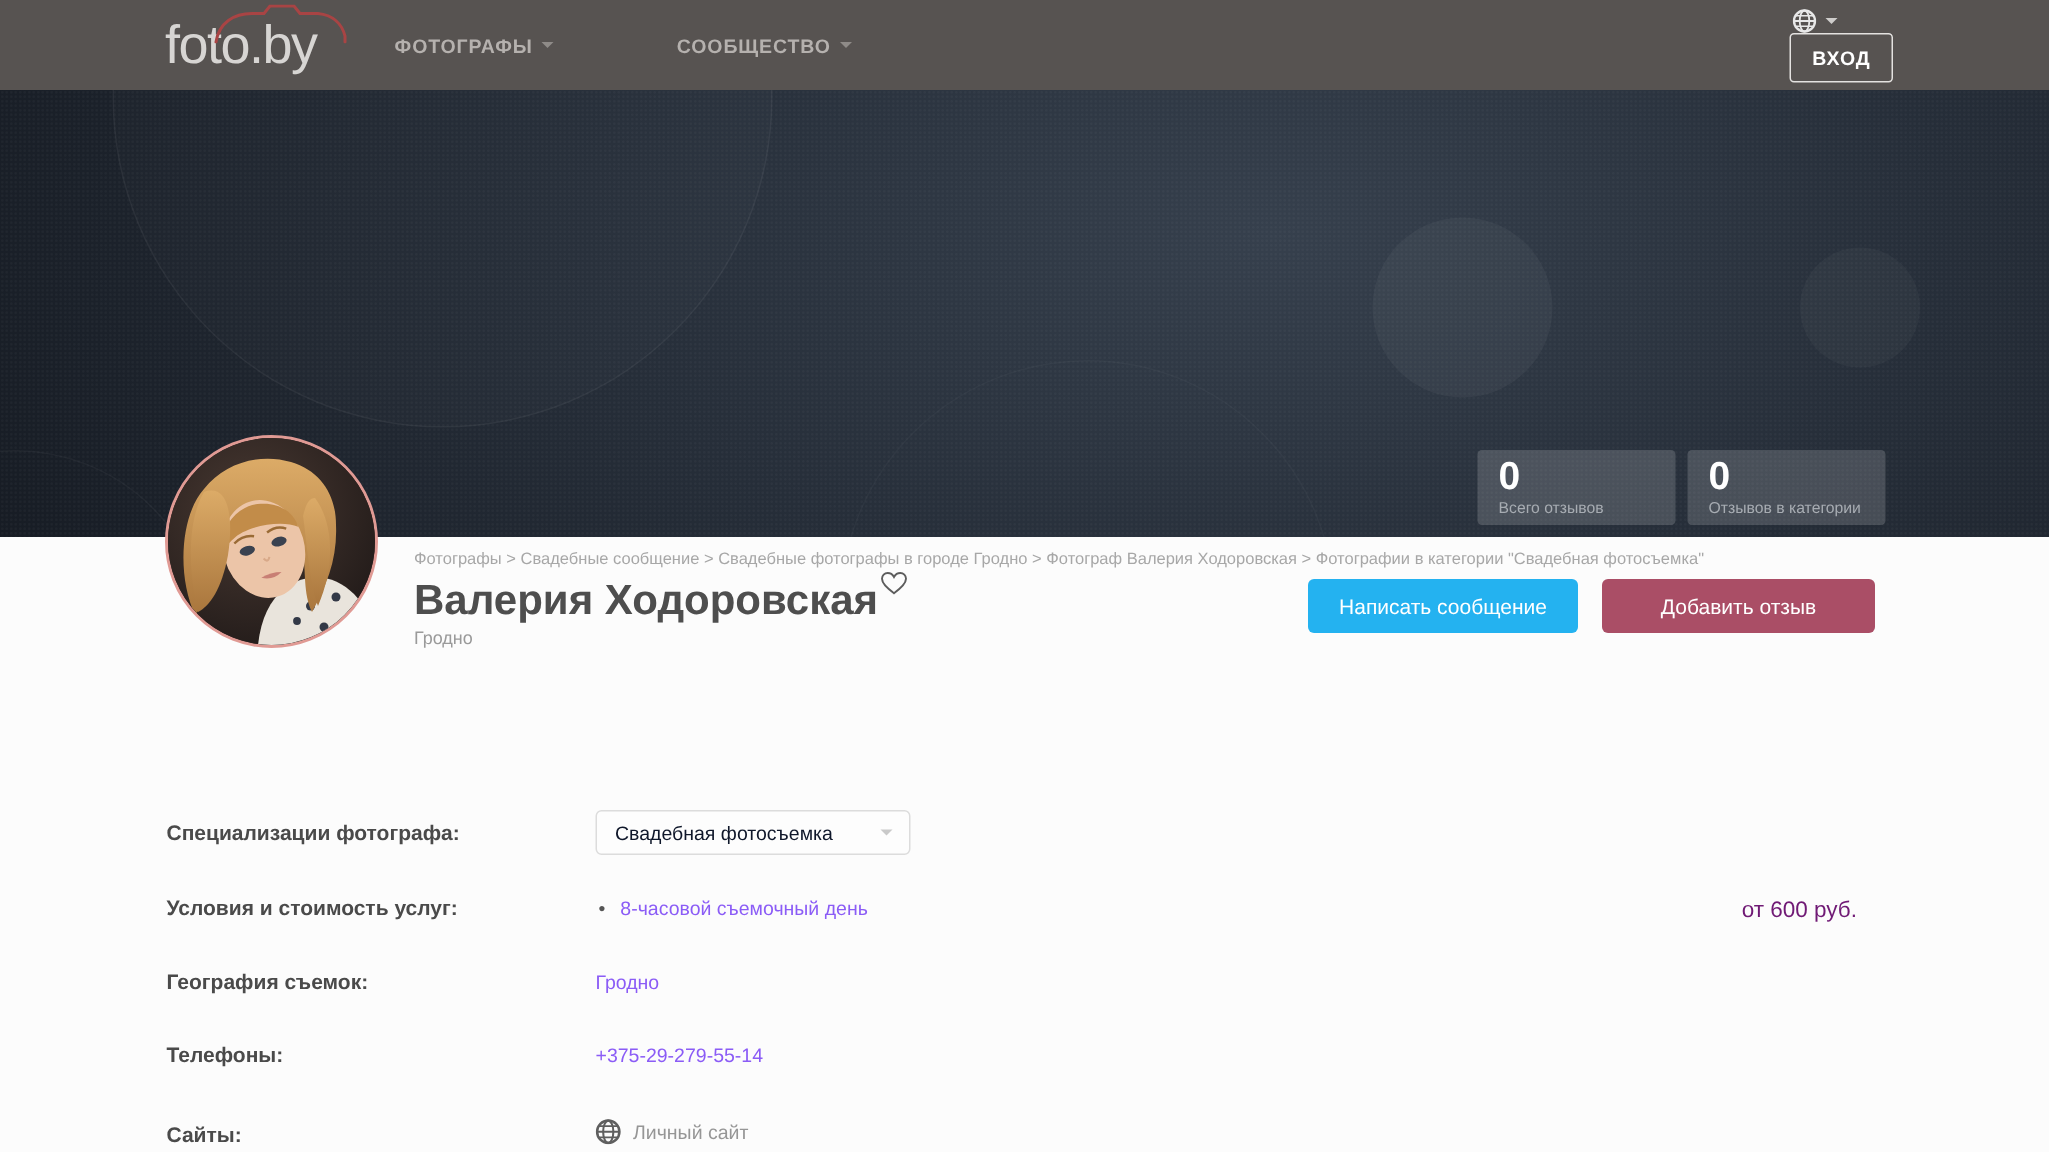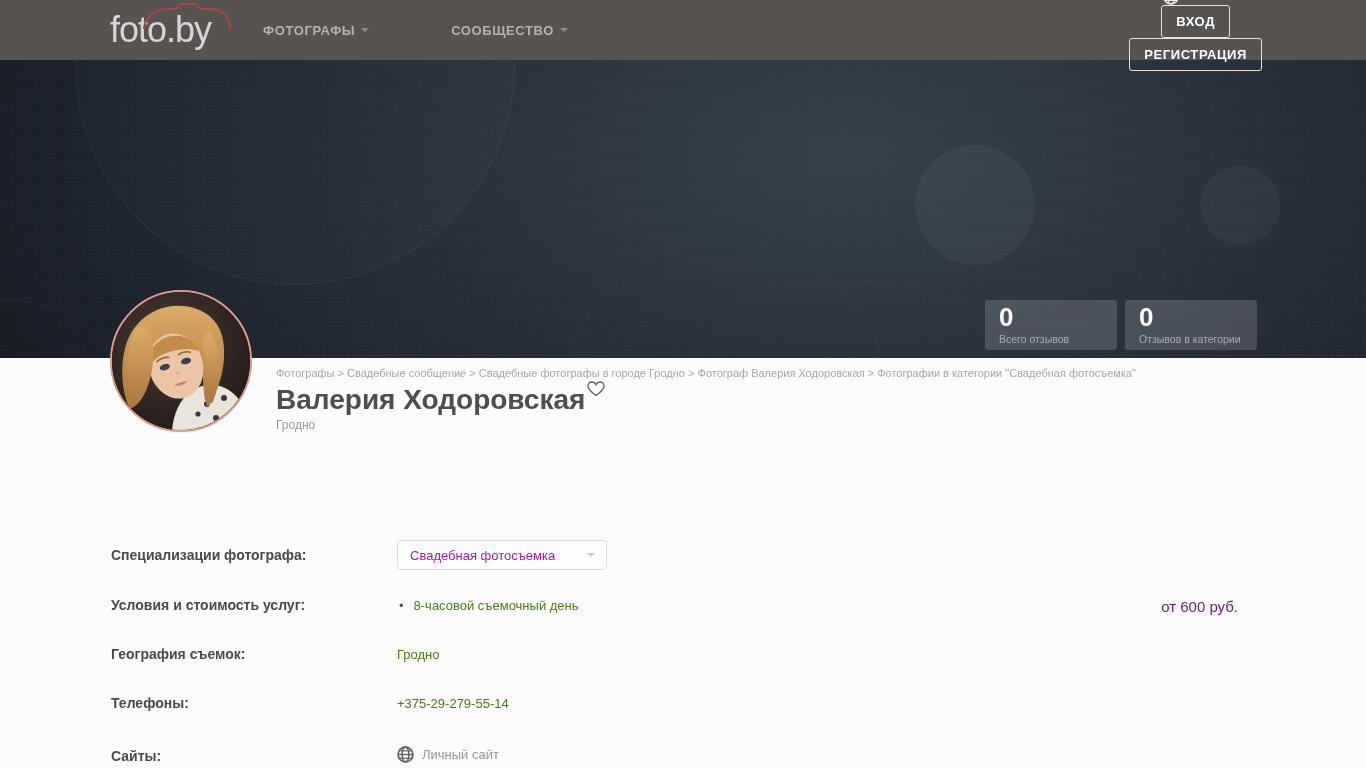--- a/index.html
+++ b/index.html
@@ -59,23 +59,23 @@
   .btn-review { width:182px; background:#aa4e66; }
 
   .details { padding-top:108px; }
   .drow { display:flex; align-items:flex-start; position:relative; }
   .dlabel { width:286px; font-size:14px; font-weight:bold; color:#4a4a4a; flex:none; padding-top:6px; }
   .r1 { height:30px; margin-bottom:21px; }
   .r1 .dlabel { padding-top:7px; }
   .r2,.r3,.r4 { height:20px; margin-bottom:29px; }
   .r4 { margin-bottom:33px; }
   .r5 { height:20px; }
-  .dvalue { font-size:13px; color:#4d7c0f; padding-top:7px; }
+  .dvalue { font-size:13px; color:#8b5cf6; padding-top:7px; }
   .select { width:210px; height:30px; border:1px solid #dcdcdc; border-radius:4px; background:#fdfdfd; position:relative; display:flex; align-items:center; padding-left:12px; cursor:pointer; }
-  .select-text { font-size:13px; color:#a21caf; }
+  .select-text { font-size:13px; color:#0f172a; }
   .select .caret { position:absolute; right:11px; border-top-color:#c9c9c9; }
   .bullet { color:#555; font-size:13px; margin:7px 10px 0 2px; }
   .price-right { position:absolute; right:17px; top:7px; font-size:15px; color:#701a75;text-align:right; }
   .site-link { display:flex; align-items:center; padding-top:4px; cursor:pointer; }
   .globe-small { margin-right:8px; flex:none; }
   .site-text { font-size:13px; color:#969696; }
 </style>
 </head>
 <body>
 
@@ -101,21 +101,20 @@
       <svg width="16" height="16" viewBox="0 0 16 16">
         <circle cx="8" cy="8" r="7" fill="none" stroke="#e8e8e8" stroke-width="1.6"></circle>
         <ellipse cx="8" cy="8" rx="3.2" ry="7" fill="none" stroke="#e8e8e8" stroke-width="1.2"></ellipse>
         <line x1="1" y1="8" x2="15" y2="8" stroke="#e8e8e8" stroke-width="1.2"></line>
         <line x1="2" y1="4.5" x2="14" y2="4.5" stroke="#e8e8e8" stroke-width="1"></line>
         <line x1="2" y1="11.5" x2="14" y2="11.5" stroke="#e8e8e8" stroke-width="1"></line>
       </svg>
       <span class="caret"></span>
     </div>
     <button class="nav-btn">ВХОД</button>
-    <button class="nav-btn">РЕГИСТРАЦИЯ</button>
   </div>
 </div>
 
 <div class="hero">
   <div class="hero-texture"></div>
   <div class="bokeh b1"></div>
   <div class="bokeh b2"></div>
   <div class="bokeh b3"></div>
   <div class="bokeh b4"></div>
   <div class="bokeh b5"></div>
@@ -181,20 +180,24 @@
         <h1 class="name">Валерия Ходоровская</h1>
         <span class="fav">
           <svg width="18" height="16" viewBox="0 0 18 16">
             <path d="M9,14.5 C3.5,10.5 1,7.6 1,4.9 C1,2.7 2.7,1 4.8,1 C6.4,1 8.1,2 9,3.6 C9.9,2 11.6,1 13.2,1 C15.3,1 17,2.7 17,4.9 C17,7.6 14.5,10.5 9,14.5 Z" fill="none" stroke="#5d5d5d" stroke-width="1.3"></path>
           </svg>
         </span>
       </div>
       <div class="city">Гродно</div>
     </div>
 
+    <div class="actions">
+      <button class="btn btn-message">Написать сообщение</button>
+      <button class="btn btn-review">Добавить отзыв</button>
+    </div>
 
     <div class="details">
       <div class="drow r1">
         <div class="dlabel">Специализации фотографа:</div>
         <div class="select">
           <span class="select-text">Свадебная фотосъемка</span>
           <span class="caret"></span>
         </div>
       </div>
 

